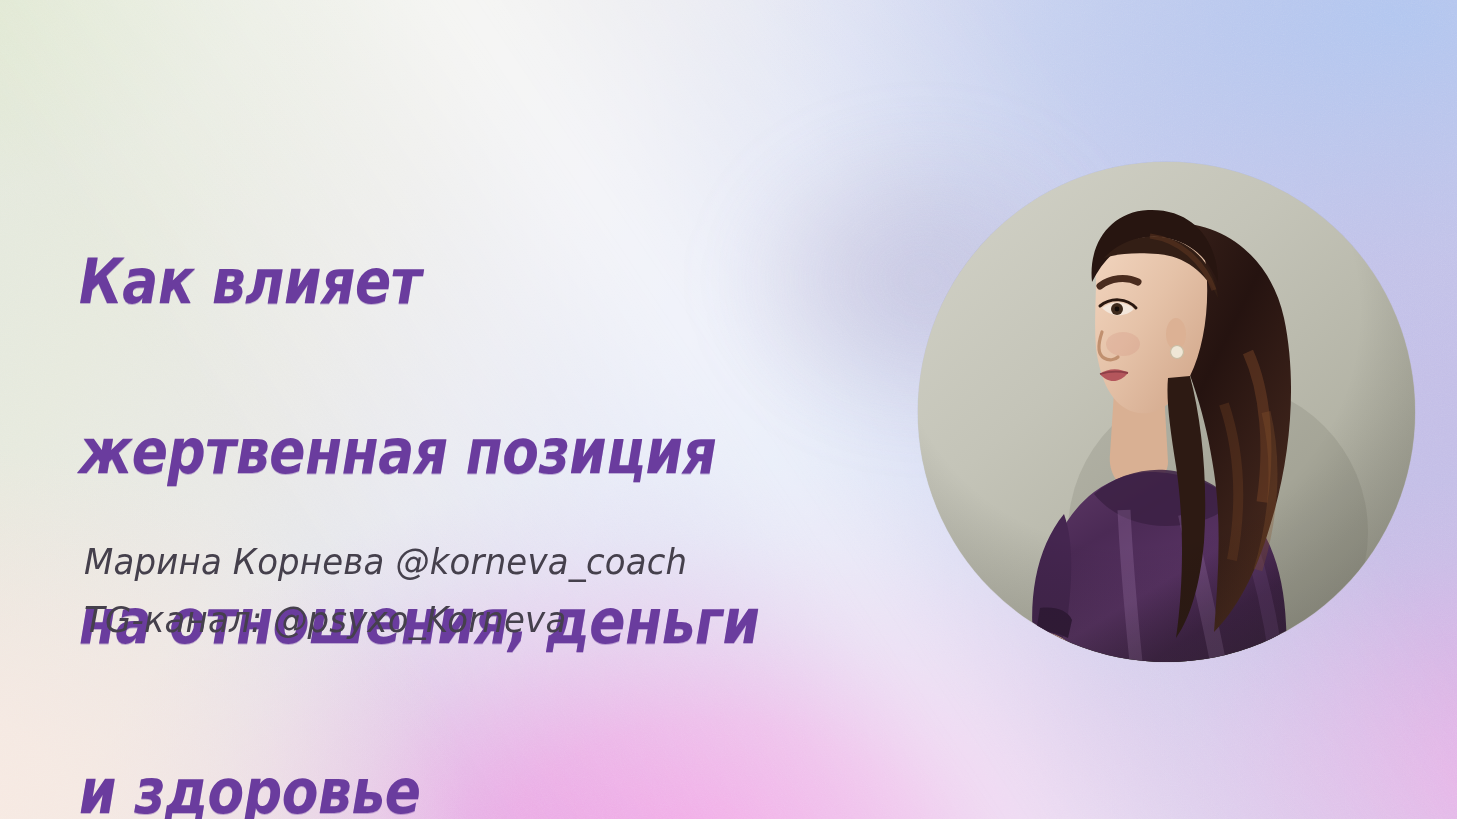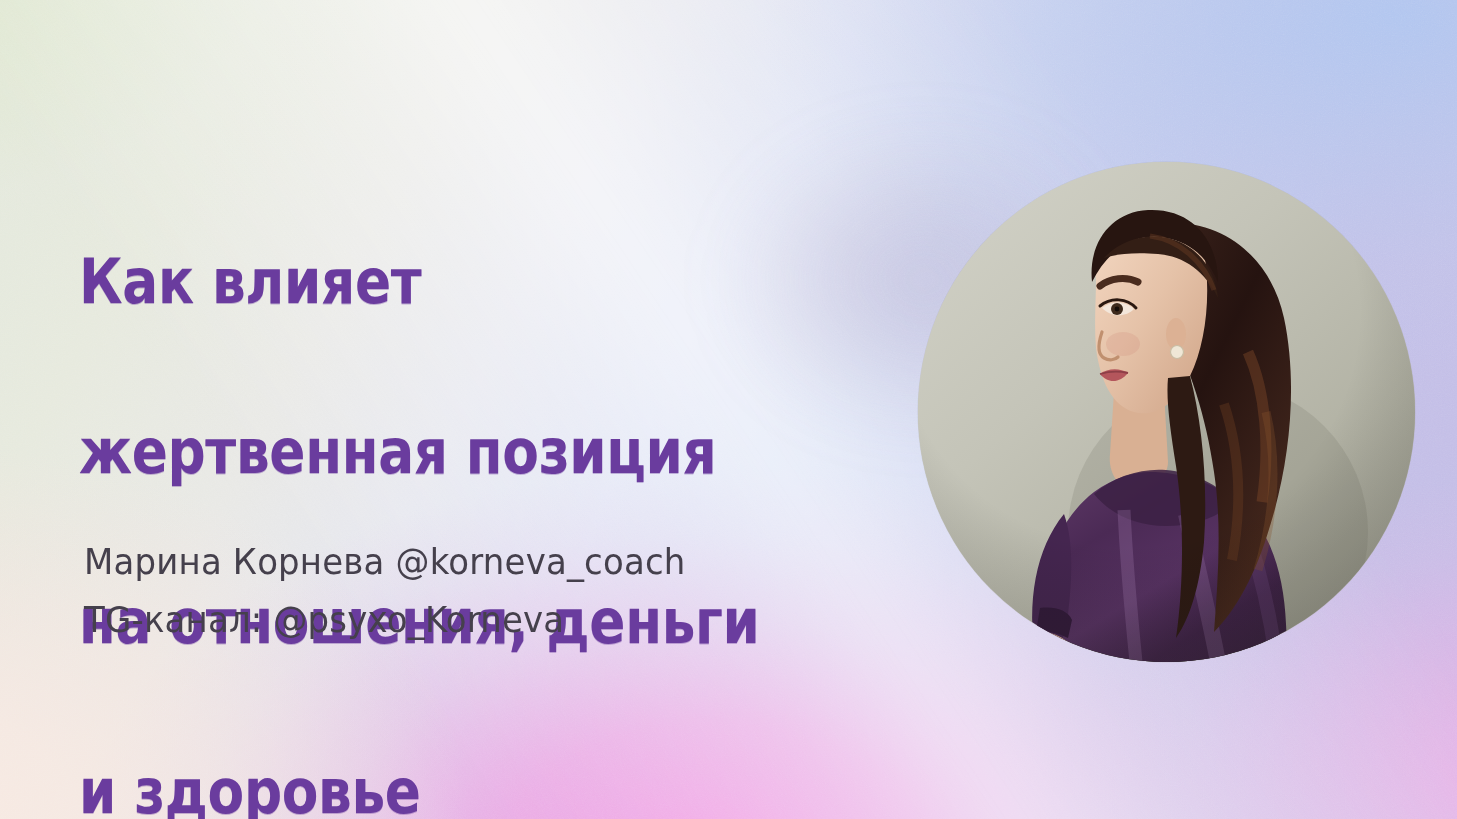--- a/index.html
+++ b/index.html
@@ -8,20 +8,21 @@
     padding: 0;
     background: #202020;
   }
   .slide {
     position: relative;
     width: 1457px;
     height: 819px;
     overflow: hidden;
     font-family: "Liberation Sans", sans-serif;
     background: #e6e9e0;
+    font-style: italic;
   }
 
   
   .bg-base {
     position: absolute;
     inset: 0;
     background:
       linear-gradient(118deg,
         #e3e9dc 0%,
         #e7eade 14%,

